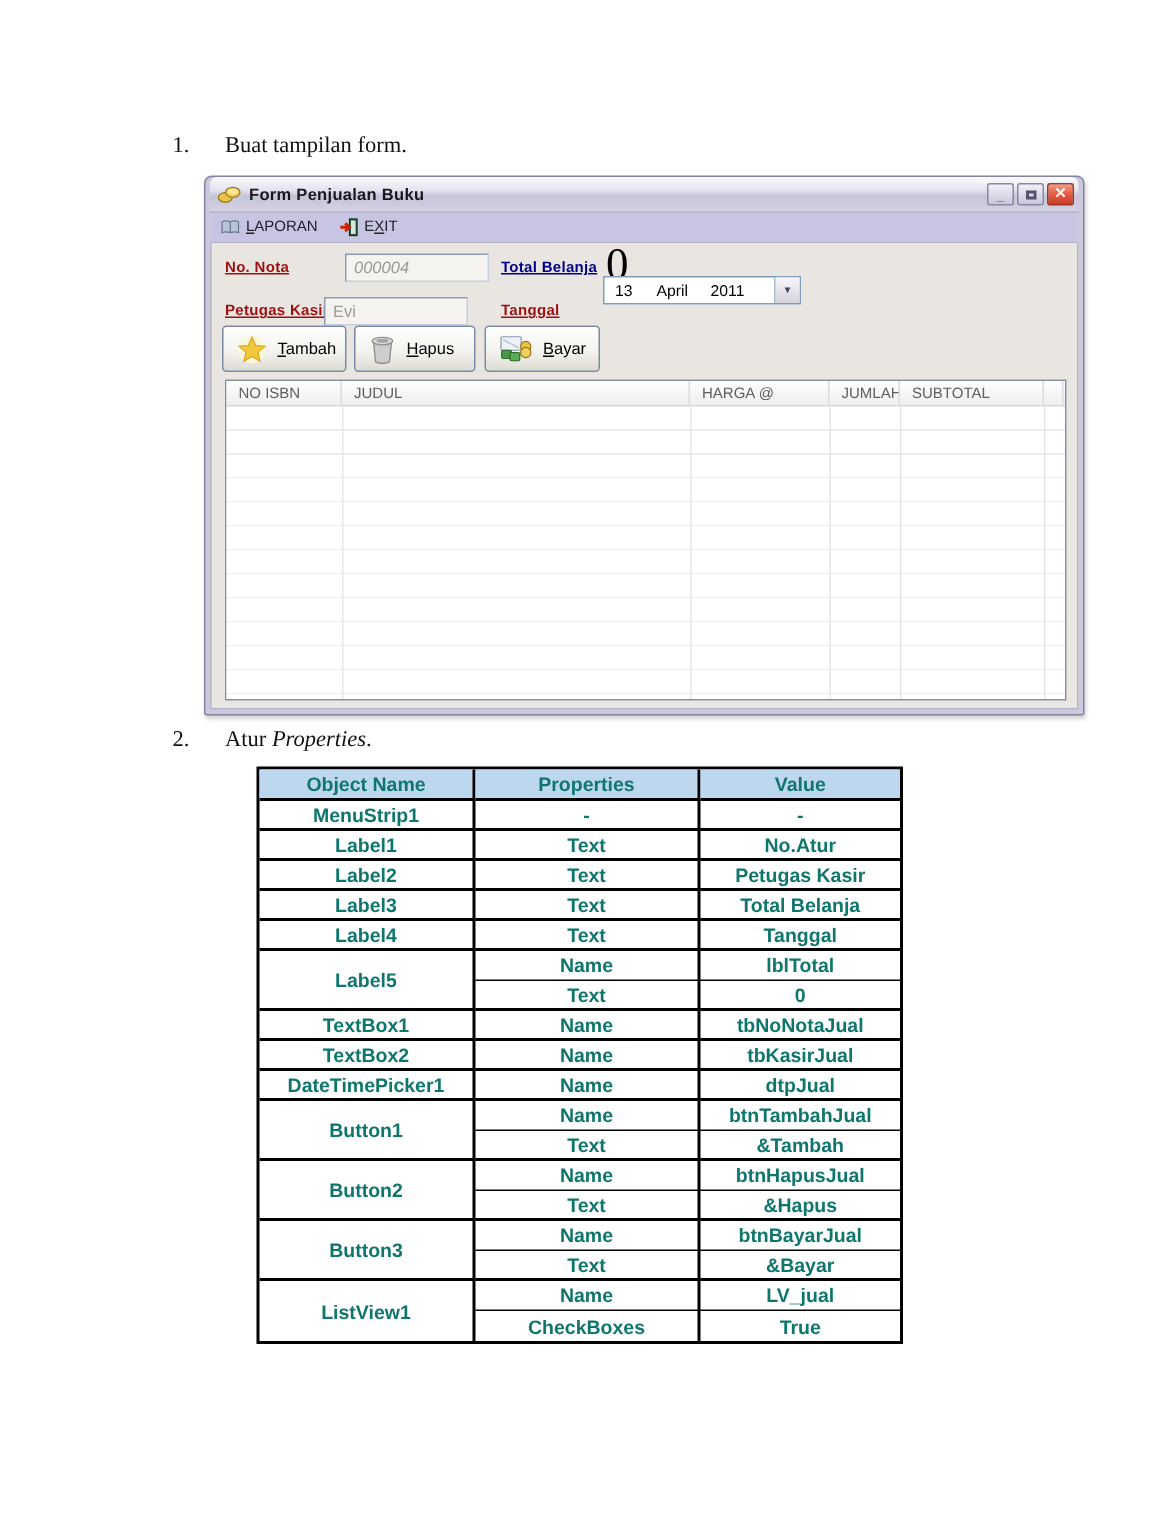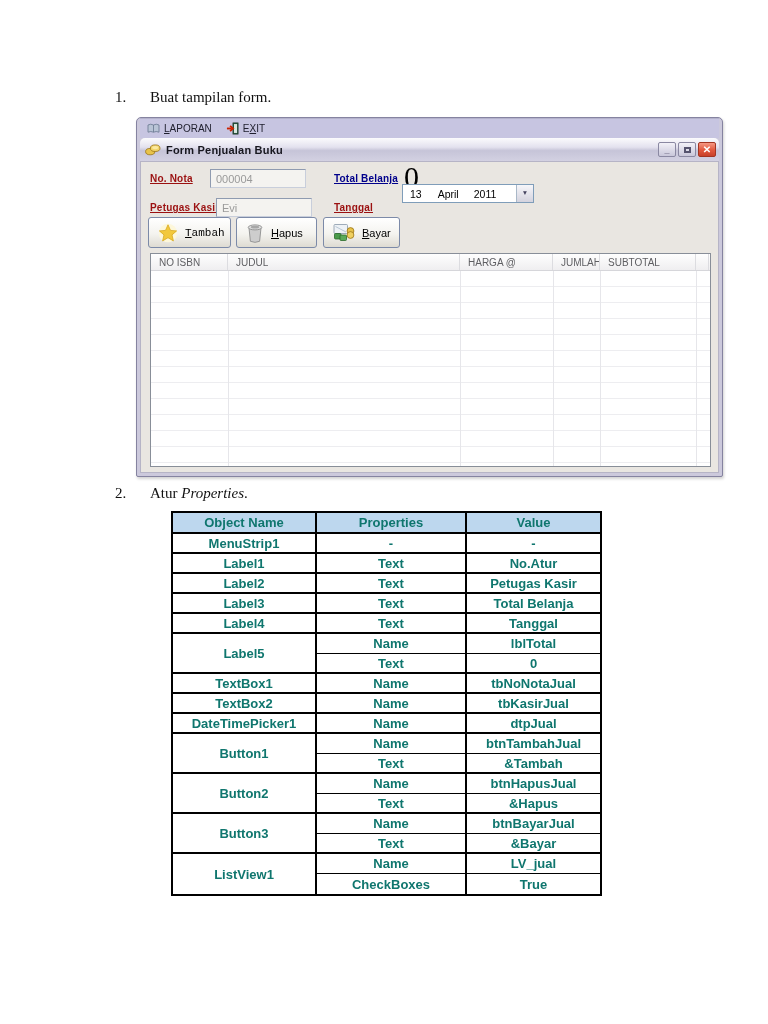--- a/index.html
+++ b/index.html
@@ -94,84 +94,84 @@
 <body>
 
 <div id="page">
 
   <div class="doc-item" style="left:115px; top:89px;">
     <span class="num">1.</span>
     <span>Buat tampilan form.</span>
   </div>
 
   <div id="window">
-    <div id="menubar">
-      <div class="menu-item">
-        <span style="display:flex;">
-          <svg width="13" height="11" viewBox="0 0 14 12">
-            <path d="M1 2.2 Q4 .4 7 2.2 Q10 .4 13 2.2 L13 10 Q10 8.6 7 10 Q4 8.6 1 10 Z" fill="#b9c4d6" stroke="#6a7890" stroke-width="0.9"></path>
-            <line x1="7" y1="2.2" x2="7" y2="10" stroke="#6a7890" stroke-width="0.9"></line>
-          </svg>
-        </span>
-        <span><span></span><u>L</u><span>APORAN</span></span>
-      </div>
-      <div class="menu-item">
-        <span style="display:flex;">
-          <svg width="13" height="13" viewBox="0 0 14 14">
-            <rect x="7.5" y="1" width="5.5" height="12" fill="#2f5e46" stroke="#16301f" stroke-width="0.8"></rect>
-            <rect x="8.6" y="2.2" width="3.3" height="9.6" fill="#d9e7df"></rect>
-            <path d="M1 7 L6.2 7" stroke="#cc2200" stroke-width="2"></path>
-            <path d="M4.4 4.2 L7.6 7 L4.4 9.8" fill="none" stroke="#cc2200" stroke-width="2"></path>
-          </svg>
-        </span>
-        <span><span>E</span><u>X</u><span>IT</span></span>
-      </div>
-    </div>
-
     <div id="titlebar">
       <span style="display:flex;">
         <svg width="16" height="13" viewBox="0 0 16 13">
           <ellipse cx="5.2" cy="8.6" rx="4.6" ry="3.2" fill="#e8c34a" stroke="#9a7414" stroke-width="0.8"></ellipse>
           <ellipse cx="10.2" cy="5.2" rx="4.8" ry="3.3" fill="#f2d468" stroke="#9a7414" stroke-width="0.8"></ellipse>
           <ellipse cx="10.2" cy="4.6" rx="3" ry="1.6" fill="#fbe9a0"></ellipse>
         </svg>
       </span>
       <span id="title-text">Form Penjualan Buku</span>
       <div class="winbtn" id="btn-min">
         <span class="glyph">_</span>
       </div>
       <div class="winbtn" id="btn-max">
         <span class="sq"></span>
       </div>
       <div class="winbtn" id="btn-close">
         <span class="glyph">✕</span>
       </div>
     </div>
 
+    <div id="menubar">
+      <div class="menu-item">
+        <span style="display:flex;">
+          <svg width="13" height="11" viewBox="0 0 14 12">
+            <path d="M1 2.2 Q4 .4 7 2.2 Q10 .4 13 2.2 L13 10 Q10 8.6 7 10 Q4 8.6 1 10 Z" fill="#b9c4d6" stroke="#6a7890" stroke-width="0.9"></path>
+            <line x1="7" y1="2.2" x2="7" y2="10" stroke="#6a7890" stroke-width="0.9"></line>
+          </svg>
+        </span>
+        <span><span></span><u>L</u><span>APORAN</span></span>
+      </div>
+      <div class="menu-item">
+        <span style="display:flex;">
+          <svg width="13" height="13" viewBox="0 0 14 14">
+            <rect x="7.5" y="1" width="5.5" height="12" fill="#2f5e46" stroke="#16301f" stroke-width="0.8"></rect>
+            <rect x="8.6" y="2.2" width="3.3" height="9.6" fill="#d9e7df"></rect>
+            <path d="M1 7 L6.2 7" stroke="#cc2200" stroke-width="2"></path>
+            <path d="M4.4 4.2 L7.6 7 L4.4 9.8" fill="none" stroke="#cc2200" stroke-width="2"></path>
+          </svg>
+        </span>
+        <span><span>E</span><u>X</u><span>IT</span></span>
+      </div>
+    </div>
+
     <div id="client">
       <span class="form-label lbl-red" style="left:9px; top:11px;">No. Nota</span>
-      <div class="textbox" style="left:69px; top:7px;">000004</div>
+      <div class="textbox" style="left:89px; top:7px;font-style:italic;">000004</div>
 
       <span class="form-label lbl-navy" style="left:193px; top:11px;">Total Belanja</span>
       <span id="total-value">0</span>
 
       <span class="form-label lbl-red" style="left:9px; top:40px;">Petugas Kasir</span>
       <div class="textbox" style="left:75px; top:36px;">Evi</div>
 
       <span class="form-label lbl-red" style="left:193px; top:40px;">Tanggal</span>
       <div id="datepicker">
         <span class="dp-day">13</span>
         <span class="dp-month">April</span>
         <span class="dp-year">2011</span>
         <span id="dp-drop">
           <span style="transform:scale(.8);">▼</span>
         </span>
       </div>
 
-      <div class="xp-btn" style="left:7px; width:83px;font-family:Liberation Mono, monospace;">
+      <div class="xp-btn" style="left:7px; width:83px;">
         <span style="display:flex;">
           <svg width="20" height="20" viewBox="0 0 20 20">
             <circle cx="10" cy="10" r="9.2" fill="#fdf7da"></circle>
             <path d="M10 1.8 L12.5 7.4 L18.6 7.9 L14 11.9 L15.4 17.9 L10 14.7 L4.6 17.9 L6 11.9 L1.4 7.9 L7.5 7.4 Z" fill="#f2c83c" stroke="#d8a820" stroke-width="0.8"></path>
           </svg>
         </span>
         <span><span></span><u>T</u><span>ambah</span></span>
       </div>
 
       <div class="xp-btn" style="left:95px; width:81px;">

